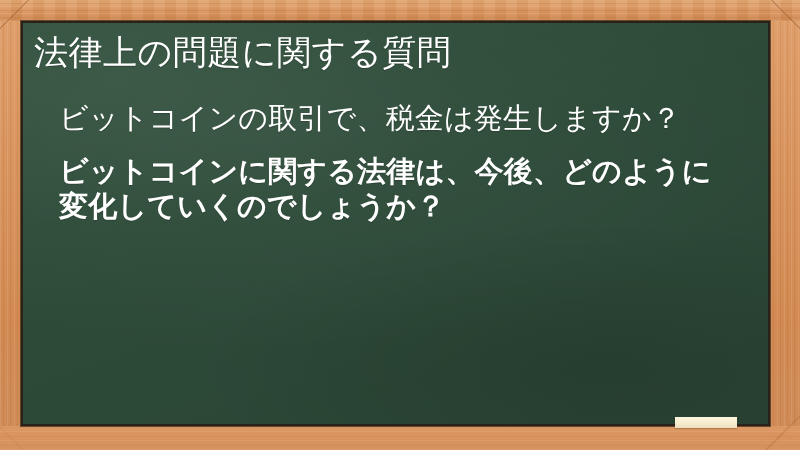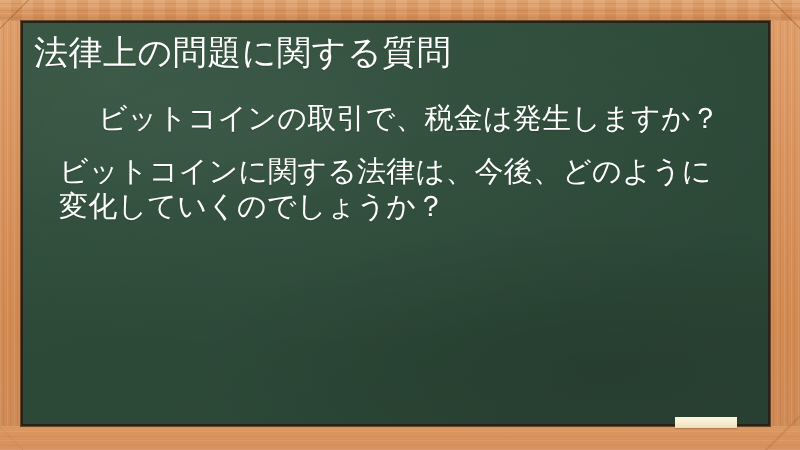--- a/index.html
+++ b/index.html
@@ -149,23 +149,23 @@
     width: 700px;
   }
   .bullet {
     color: #ffffff;
     font-size: 29px;
     line-height: 35px;
     letter-spacing: 0.2px;
     text-shadow: 0 1px 1px rgba(0,0,0,0.18);
     margin-bottom: 18px;
   }
-  .bullet:last-child { margin-bottom: 0; }
+  .bullet:last-child { margin-bottom: 0; font-weight: bold; }
   .bullet.b1 { width: 676px; }
-  .bullet.b2 { width: 700px; white-space: nowrap; text-align: center; }
+  .bullet.b2 { width: 700px; white-space: nowrap; }
   .bullet.b3 { width: 676px; }
 
   
   .eraser {
     position: absolute;
     left: 675px;
     top: 417px;
     width: 62px;
     height: 11px;
     background: linear-gradient(180deg, #fdf6de 0%, #f6edcf 55%, #ece0bc 100%);

